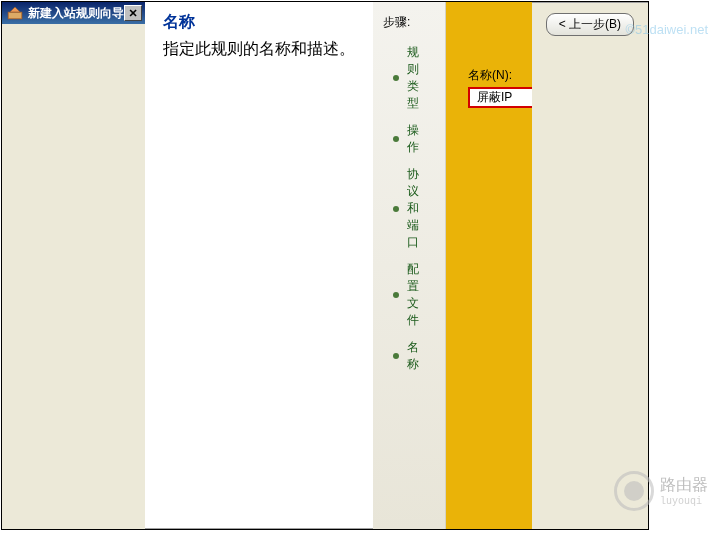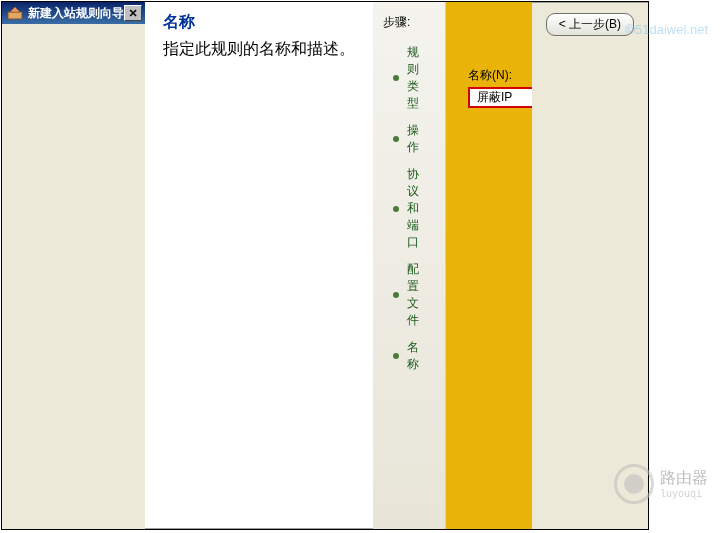--- a/index.html
+++ b/index.html
@@ -186,21 +186,21 @@
     top: 22px;
     right: 12px;
     color: #7dc2e8;
     font-size: 13px;
     opacity: 0.5;
     font-family: Arial;
     pointer-events: none;
   }
   .watermark2 {
     position: absolute;
-    bottom: 29px;
+    bottom: 22px;
     right: 12px;
     display: flex;
     align-items: center;
     gap: 6px;
     color: #888;
     opacity: 0.55;
     font-size: 16px;
     pointer-events: none;
   }
   .wm-circle {

